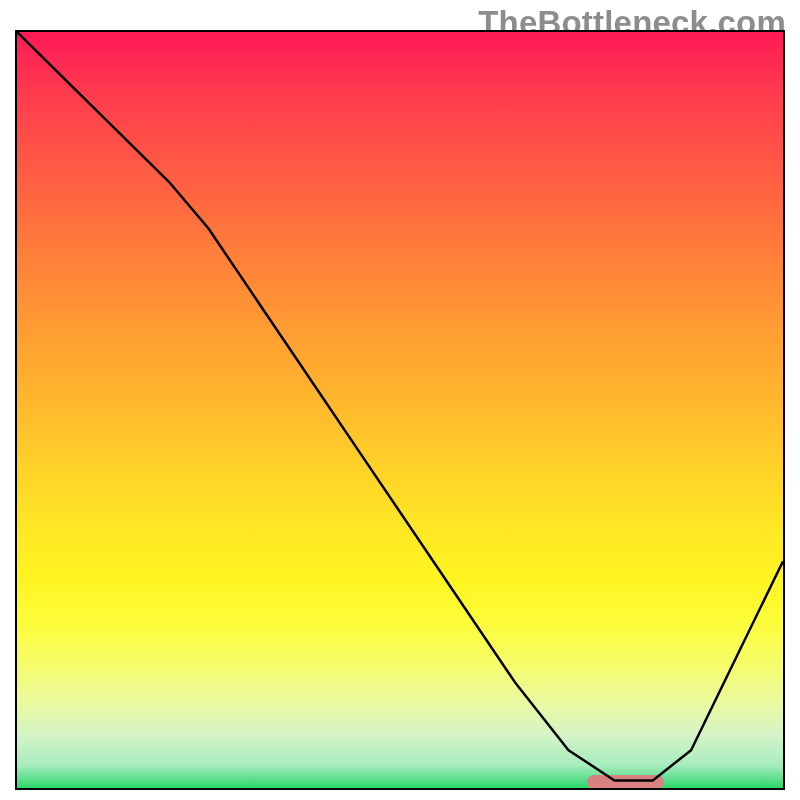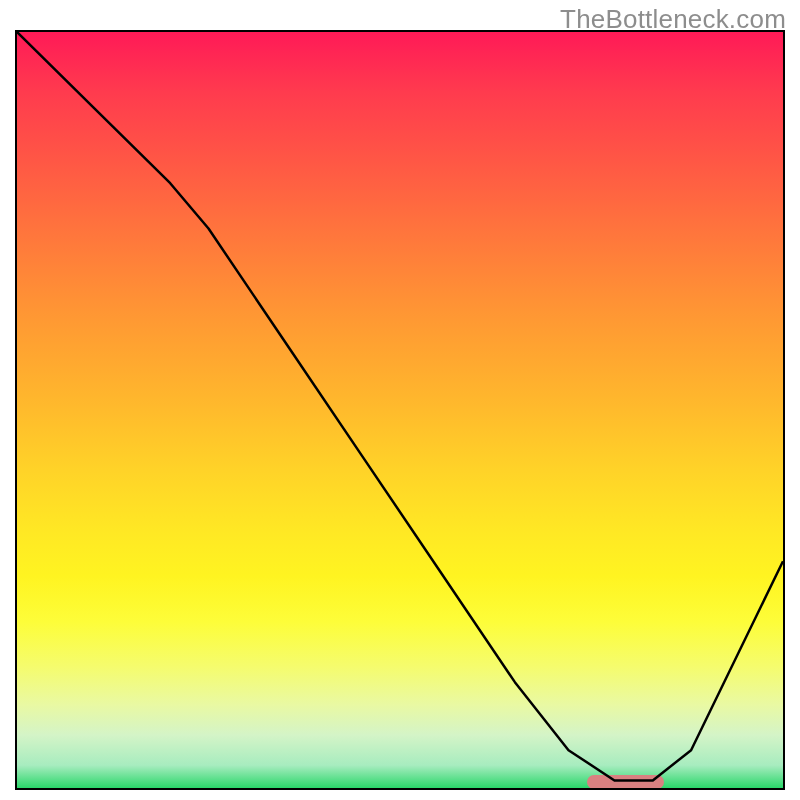--- a/index.html
+++ b/index.html
@@ -60,22 +60,22 @@
     position: absolute;
     height: 14px;
     background: #d98181;
     border-radius: 7px;
   }
   .watermark {
     position: absolute;
     top: 4px;
     right: 14px;
     font-family: Arial, Helvetica, sans-serif;
-    font-size: 26px;
-    font-weight: 400;
+    font-size: 33px;
+    font-weight: 700;
     color: #8d8d8d;
     letter-spacing: 0.2px;
   }
 </style>
 </head>
 <body>
 
 <div class="watermark">TheBottleneck.com</div>
 
 <div class="frame">

